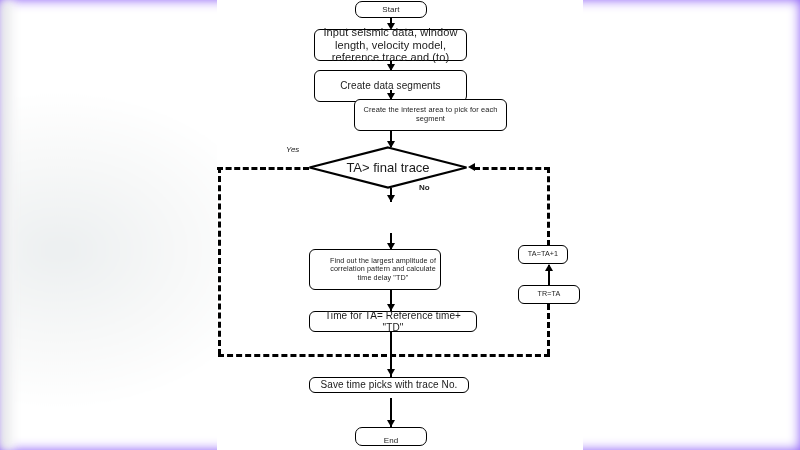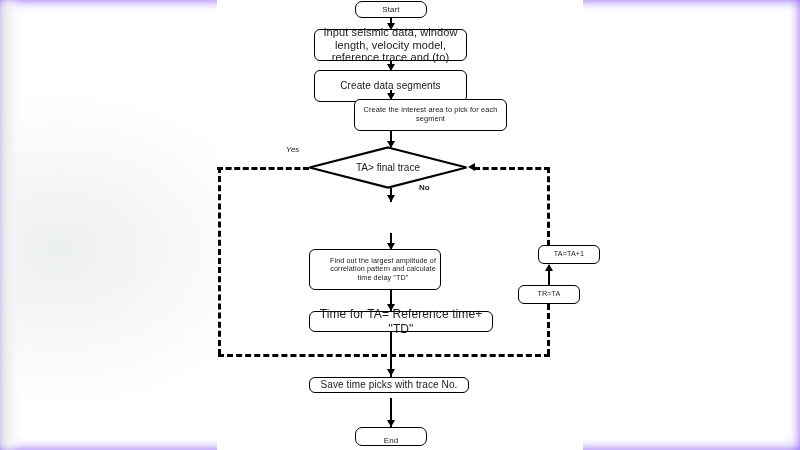--- a/index.html
+++ b/index.html
@@ -148,35 +148,35 @@
   </div>
 
   <div class="node rounded" style="left:314px; top:99px; width:153px; height:32px; font-size:7.4px;margin-left:40px;">
     <span class="txt">Create the interest area to pick for each segment</span>
   </div>
 
   <div class="diamond-wrap" style="left:308px; top:146px; width:160px; height:43px;">
     <svg width="160" height="43" viewBox="0 0 160 43">
       <polygon points="80,1.5 158.5,21.5 80,41.5 1.5,21.5" fill="#ffffff" stroke="#000000" stroke-width="2.2" stroke-linejoin="miter"></polygon>
     </svg>
-    <div class="diamond-label" style="font-size:10px;">
+    <div class="diamond-label" style="font-size:13px;">
       <span>TA&gt; final trace</span>
     </div>
   </div>
 
 
   <div class="node rounded" style="left:309px; top:249px; width:132px; height:41px; font-size:7.2px;padding-left:16px;">
     <span class="txt">Find out the largest amplitude of correlation pattern and calculate time delay "TD"</span>
   </div>
 
-  <div class="node rounded" style="left:309px; top:311px; width:184px; height:21px; font-size:12px;border-radius:6px;">
+  <div class="node rounded" style="left:309px; top:311px; width:168px; height:21px; font-size:10px;border-radius:6px;">
     <span class="txt">Time for TA= Reference time+ "TD"</span>
   </div>
 
-  <div class="node rounded" style="left:538px; top:245px; width:62px; height:19px; font-size:7.2px;">
+  <div class="node rounded" style="left:518px; top:245px; width:50px; height:19px; font-size:7.2px;">
     <span class="txt">TA=TA+1</span>
   </div>
 
   <div class="node rounded" style="left:518px; top:285px; width:62px; height:19px; font-size:7.2px;">
     <span class="txt">TR=TA</span>
   </div>
 
   <div class="node rounded" style="left:309px; top:377px; width:160px; height:16px; font-size:10px;">
     <span class="txt">Save time picks with trace No.</span>
   </div>

